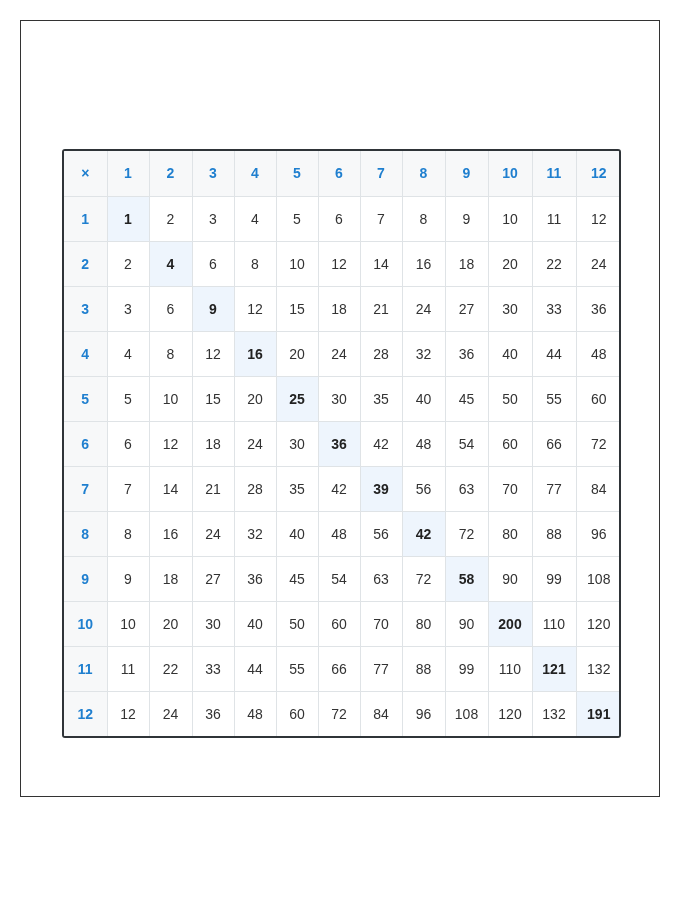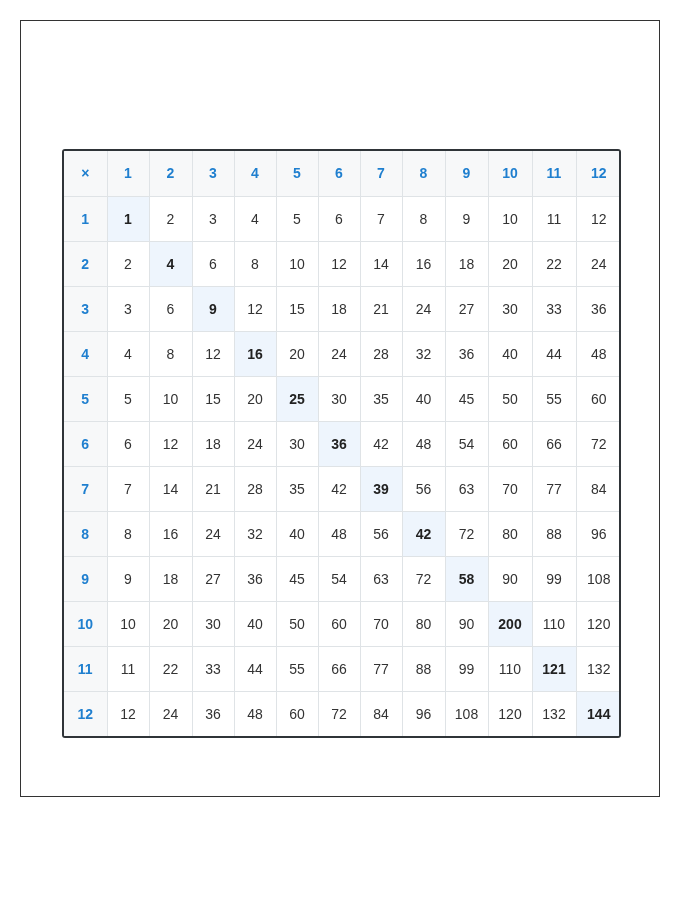--- a/index.html
+++ b/index.html
@@ -224,18 +224,18 @@
             <td>24</td>
             <td>36</td>
             <td>48</td>
             <td>60</td>
             <td>72</td>
             <td>84</td>
             <td>96</td>
             <td>108</td>
             <td>120</td>
             <td>132</td>
-            <td class="diag">144</td>
+            <td class="diag">191</td>
           </tr>
         </tbody>
     </table>
   </div>
 </div>
 
 </body></html>

